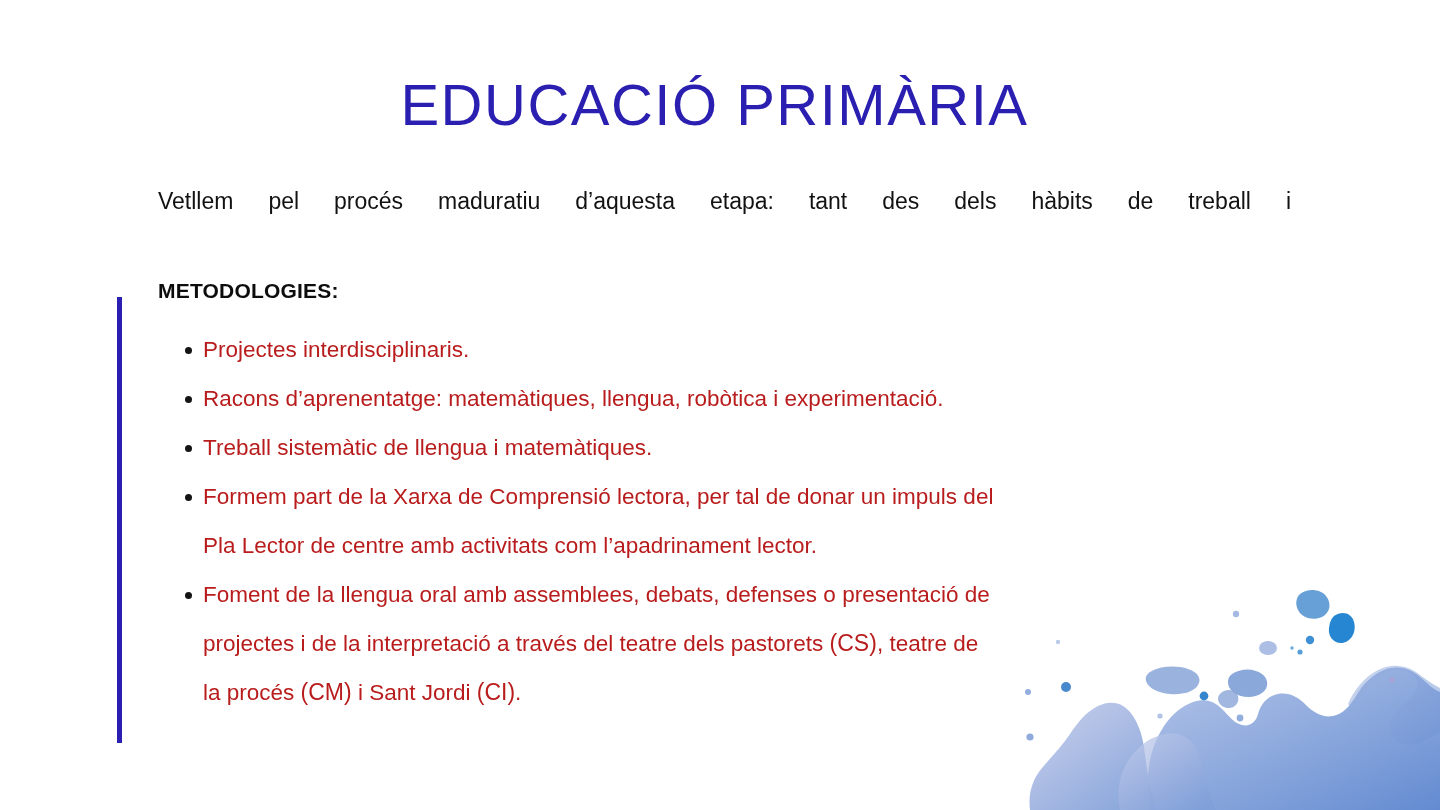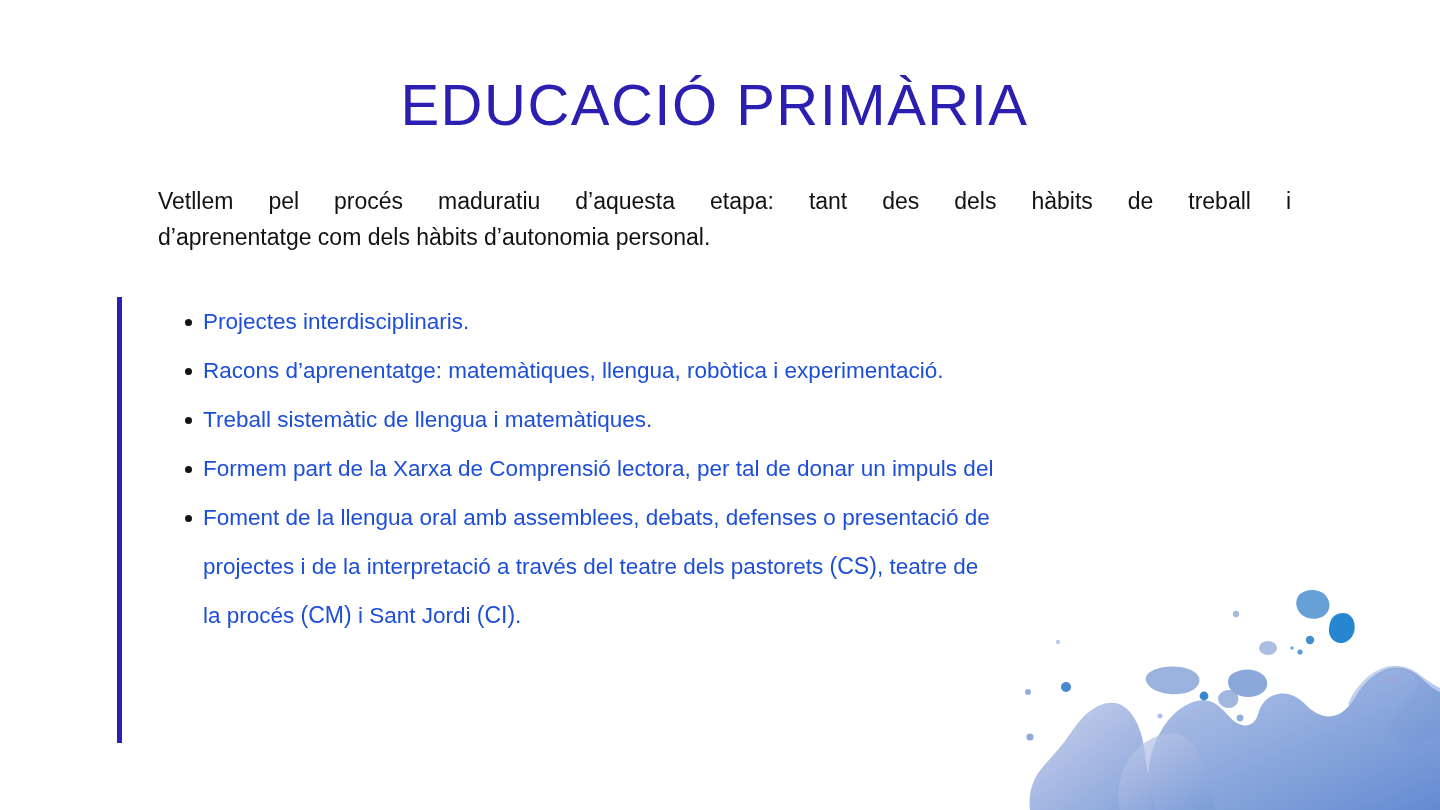--- a/index.html
+++ b/index.html
@@ -106,21 +106,21 @@
   .bullet-list {
     list-style:none;
     margin-top:20px;
   }
   .bullet-list li {
     position:relative;
     padding-left:45px;
     font-size:22.5px;
     line-height:49px;
     font-weight:400;
-    color:#1d4ed8;
+    color:#b91c1c;
   }
   .bullet-list li::before {
     content:"";
     position:absolute;
     left:27px;
     top:22px;
     width:7px;
     height:7px;
     border-radius:50%;
     background:#141414;
@@ -201,38 +201,39 @@
       <circle cx="236" cy="34" r="3.2" fill="#8ea9dc" opacity="0.8"></circle>
       <circle cx="58" cy="62" r="2.2" fill="#9db3df" opacity="0.7"></circle>
       <circle cx="392" cy="100" r="3.0" fill="#b39ad2" opacity="0.55"></circle>
     </svg>
   </div>
 
   <h1 class="title">EDUCACIÓ PRIMÀRIA</h1>
 
   <div class="intro">
     <span class="line-just">Vetllem pel procés maduratiu d’aquesta etapa: tant des dels hàbits de treball i</span>
-    <span>d’aprenentatge com dels hàbits d’autonomia personal.</span>
   </div>
 
   <div class="accent-bar"></div>
 
   <div class="methods">
 
+    <div class="methods-heading">METODOLOGIES:</div>
 
     <ul class="bullet-list">
 
       <li>Projectes interdisciplinaris.</li>
 
       <li>Racons d’aprenentatge: matemàtiques, llengua, robòtica i experimentació.</li>
 
       <li>Treball sistemàtic de llengua i matemàtiques.</li>
 
       <li>
         <span>Formem part de la Xarxa de Comprensió lectora, per tal de donar un impuls del</span><br>
+        <span>Pla Lector de centre amb activitats com l’apadrinament lector.</span>
       </li>
 
       <li>
         <span>Foment de la llengua oral amb assemblees, debats, defenses o presentació de</span><br>
         <span>projectes i de la interpretació a través del teatre dels pastorets </span><span class="abbr">(CS)</span><span>, teatre de</span><br>
         <span>la procés </span><span class="abbr">(CM)</span><span> i Sant Jordi </span><span class="abbr">(CI)</span><span>.</span>
       </li>
 
 
     </ul>

